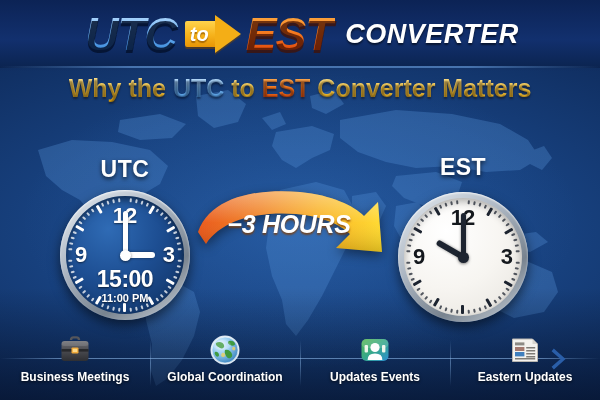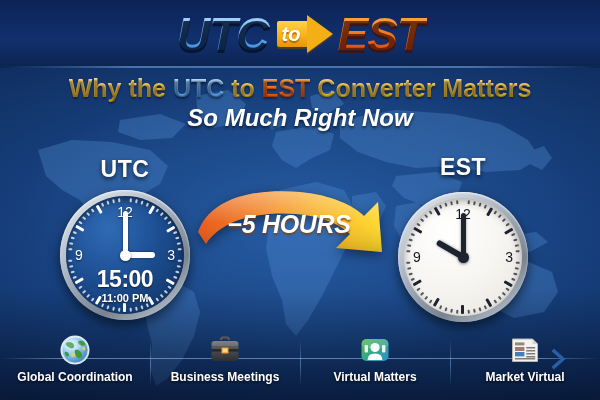--- a/index.html
+++ b/index.html
@@ -93,21 +93,21 @@
   .face{position:absolute;inset:6px;border-radius:50%;overflow:hidden;}
   .face-dark{background:radial-gradient(circle at 36% 28%,#2f6bb5 0%,#1d4e92 45%,#143b72 78%,#0f2e5b 100%);
     box-shadow:inset 0 3px 9px rgba(0,0,0,.55);}
   .face-light{background:radial-gradient(circle at 36% 28%,#ffffff 0%,#f7f5f1 50%,#e6e3dd 100%);
     box-shadow:inset 0 3px 9px rgba(0,0,0,.32);}
 
   .ticks{position:absolute;inset:0;}
   .tick{position:absolute;left:50%;top:50%;transform-origin:0 0;}
   .tick i{display:block;position:absolute;border-radius:1px;}
 
-  .num{position:absolute;font-weight:normal;font-size:14px;line-height:1;}
+  .num{position:absolute;font-weight:bold;font-size:22px;line-height:1;}
   .num.white{color:#fff;text-shadow:0 1px 2px rgba(0,0,0,.55);}
   .num.black{color:#14181d;}
   .n12{left:0;right:0;top:9px;text-align:center;}
   .n3{right:9px;top:50%;transform:translateY(-50%);}
   .n9{left:9px;top:50%;transform:translateY(-50%);}
 
   .hand{position:absolute;left:50%;top:50%;transform-origin:50% 100%;border-radius:3px;}
   .hub{position:absolute;left:50%;top:50%;width:11px;height:11px;margin:-5.5px 0 0 -5.5px;border-radius:50%;}
 
   .digital{position:absolute;left:0;right:0;text-align:center;}
@@ -184,25 +184,25 @@
 
   <div class="header"></div>
   <div class="titlerow">
     <span class="t-utc">UTC</span>
     <span class="tobadge">
       <span class="body"></span>
       <span class="head"></span>
       <span class="lbl">to</span>
     </span>
     <span class="t-est">EST</span>
+    <span class="t-conv">CONVERTER</span>
   </div>
 
   <div class="sub">
     <div class="l1"><span class="gold">Why the </span><span class="blu">UTC</span><span class="gold"> to </span><span class="org">EST</span><span class="gold"> Converter Matters</span></div>
-    <div class="l2">So Much Right Now</div>
   </div>
 
   <div class="clocklabel" id="utc-label">UTC</div>
   <div class="clock" id="utc-clock">
     <div class="bezel"></div>
     <div class="face face-dark">
       <div class="ticks" id="utc-ticks">
           <div class="tick" style="transform: rotate(6deg);">
             <i style="width: 1.4px; height: 4px; left: -0.7px; top: -57px; background: rgb(255, 255, 255); opacity: 0.75;"></i>
           </div>
@@ -587,31 +587,52 @@
           <stop offset="0%" stop-color="#ffffff" stop-opacity=".42"></stop>
           <stop offset="52%" stop-color="#ffffff" stop-opacity=".07"></stop>
           <stop offset="100%" stop-color="#000000" stop-opacity=".16"></stop>
         </linearGradient>
       </defs>
       <path d="M2,46 C14,12 58,2 104,6 C136,9 158,20 168,30 L182,16 L186,66 L140,62 L154,48
                C144,38 124,30 100,28 C62,25 26,34 10,58 Z" fill="url(#arrgrad)"></path>
       <path d="M2,46 C14,12 58,2 104,6 C136,9 158,20 168,30 L182,16 L186,66 L140,62 L154,48
                C144,38 124,30 100,28 C62,25 26,34 10,58 Z" fill="url(#arrgloss)"></path>
     </svg>
-    <div id="arrow-text">−5 HOURS</div>
+    <div id="arrow-text">−3 HOURS</div>
   </div>
 
   <div class="footline"></div>
   <div class="footchev">
     <svg viewBox="0 0 22 22" aria-hidden="true">
       <path d="M6 3 L15 11 L6 19" fill="none" stroke="#2a5ea8" stroke-width="3.4" stroke-linecap="square"></path>
     </svg>
   </div>
 
   <div class="footrow">
+
+    <div class="foot-item">
+      <div class="foot-ico">
+        <svg viewBox="0 0 32 32" aria-hidden="true">
+          <defs>
+            <linearGradient id="bcg" x1="0" y1="0" x2="0" y2="1">
+              <stop offset="0%" stop-color="#6e6f74"></stop>
+                <stop offset="48%" stop-color="#4a4b50"></stop>
+              <stop offset="100%" stop-color="#2e2f33"></stop>
+            </linearGradient>
+          </defs>
+          <path d="M12 6 q0-2.6 2.6-2.6h2.8Q20 3.4 20 6" fill="none" stroke="#55565b" stroke-width="2.4"></path>
+          <rect x="2.5" y="7" width="27" height="20" rx="3.2" fill="url(#bcg)"></rect>
+          <rect x="2.5" y="15" width="27" height="2.6" fill="#1f2023" opacity=".8"></rect>
+          <rect x="12.5" y="13.4" width="7" height="6" rx="1.2" fill="#f0a93a"></rect>
+          <rect x="13.8" y="14.8" width="4.4" height="3.2" rx=".6" fill="#fbd98a"></rect>
+          <rect x="2.5" y="7" width="27" height="5" rx="3" fill="rgba(255,255,255,.12)"></rect>
+        </svg>
+      </div>
+      <div class="foot-lbl">Business Meetings</div>
+    </div>
 
     <div class="foot-item">
       <div class="foot-ico">
         <svg viewBox="0 0 32 32" aria-hidden="true">
           <defs>
             <radialGradient id="gsea" cx="35%" cy="30%" r="75%">
               <stop offset="0%" stop-color="#eaf6ff"></stop>
                 <stop offset="42%" stop-color="#9fd2f2"></stop>
               <stop offset="100%" stop-color="#3a84c0"></stop>
             </radialGradient>
@@ -632,72 +653,51 @@
           <ellipse cx="13" cy="11" rx="9" ry="5" fill="rgba(255,255,255,.20)"></ellipse>
         </svg>
       </div>
       <div class="foot-lbl">Global Coordination</div>
     </div>
 
     <div class="foot-item">
       <div class="foot-ico">
         <svg viewBox="0 0 32 32" aria-hidden="true">
           <defs>
-            <linearGradient id="bcg" x1="0" y1="0" x2="0" y2="1">
-              <stop offset="0%" stop-color="#6e6f74"></stop>
-                <stop offset="48%" stop-color="#4a4b50"></stop>
-              <stop offset="100%" stop-color="#2e2f33"></stop>
-            </linearGradient>
-          </defs>
-          <path d="M12 6 q0-2.6 2.6-2.6h2.8Q20 3.4 20 6" fill="none" stroke="#55565b" stroke-width="2.4"></path>
-          <rect x="2.5" y="7" width="27" height="20" rx="3.2" fill="url(#bcg)"></rect>
-          <rect x="2.5" y="15" width="27" height="2.6" fill="#1f2023" opacity=".8"></rect>
-          <rect x="12.5" y="13.4" width="7" height="6" rx="1.2" fill="#f0a93a"></rect>
-          <rect x="13.8" y="14.8" width="4.4" height="3.2" rx=".6" fill="#fbd98a"></rect>
-          <rect x="2.5" y="7" width="27" height="5" rx="3" fill="rgba(255,255,255,.12)"></rect>
-        </svg>
-      </div>
-      <div class="foot-lbl">Business Meetings</div>
-    </div>
-
-    <div class="foot-item">
-      <div class="foot-ico">
-        <svg viewBox="0 0 32 32" aria-hidden="true">
-          <defs>
             <linearGradient id="vgb" x1="0" y1="0" x2="1" y2="1">
               <stop offset="0%" stop-color="#56b94f"></stop>
                 <stop offset="50%" stop-color="#36a78c"></stop>
               <stop offset="100%" stop-color="#2d8fd0"></stop>
             </linearGradient>
           </defs>
           <rect x="2.5" y="5" width="27" height="22" rx="5" fill="url(#vgb)"></rect>
           <circle cx="16" cy="13.5" r="4.6" fill="#fdfdfd"></circle>
           <path d="M8.6 26 q0-6.4 7.4-6.4 T23.4 26 Z" fill="#fdfdfd"></path>
           <rect x="5.6" y="11" width="3.4" height="7.5" rx="1.1" fill="#eff6ea"></rect>
           <rect x="23" y="11" width="3.4" height="7.5" rx="1.1" fill="#eff6ea"></rect>
           <rect x="2.5" y="5" width="27" height="9" rx="5" fill="rgba(255,255,255,.14)"></rect>
         </svg>
       </div>
-      <div class="foot-lbl">Virtual Matters</div>
+      <div class="foot-lbl">Updates Events</div>
     </div>
 
     <div class="foot-item">
       <div class="foot-ico">
         <svg viewBox="0 0 32 32" aria-hidden="true">
           <path d="M3.5 5 H23.5 L28.5 10 V27.5 H3.5 Z" fill="#f4f2ee" stroke="#b9b6b0" stroke-width="1"></path>
           <path d="M23.5 5 L28.5 10 H23.5 Z" fill="#d8d5ce"></path>
           <rect x="6" y="8.4" width="9.4" height="3" fill="#8d8a84"></rect>
           <rect x="6" y="13" width="9.4" height="4" fill="#a3786e"></rect>
           <rect x="6" y="18" width="9.4" height="4.4" fill="#3f7fbe"></rect>
           <g fill="#7f7c77">
             <rect x="17.2" y="13" width="9" height="1.5"></rect>
             <rect x="17.2" y="16" width="9" height="1.5"></rect>
             <rect x="17.2" y="19" width="9" height="1.5"></rect>
             <rect x="17.2" y="22" width="9" height="1.5"></rect>
             <rect x="6" y="24" width="20.2" height="1.5"></rect>
           </g>
         </svg>
       </div>
-      <div class="foot-lbl">Market Virtual</div>
+      <div class="foot-lbl">Eastern Updates</div>
     </div>
 
   </div>
 </div>
 
 </body></html>

